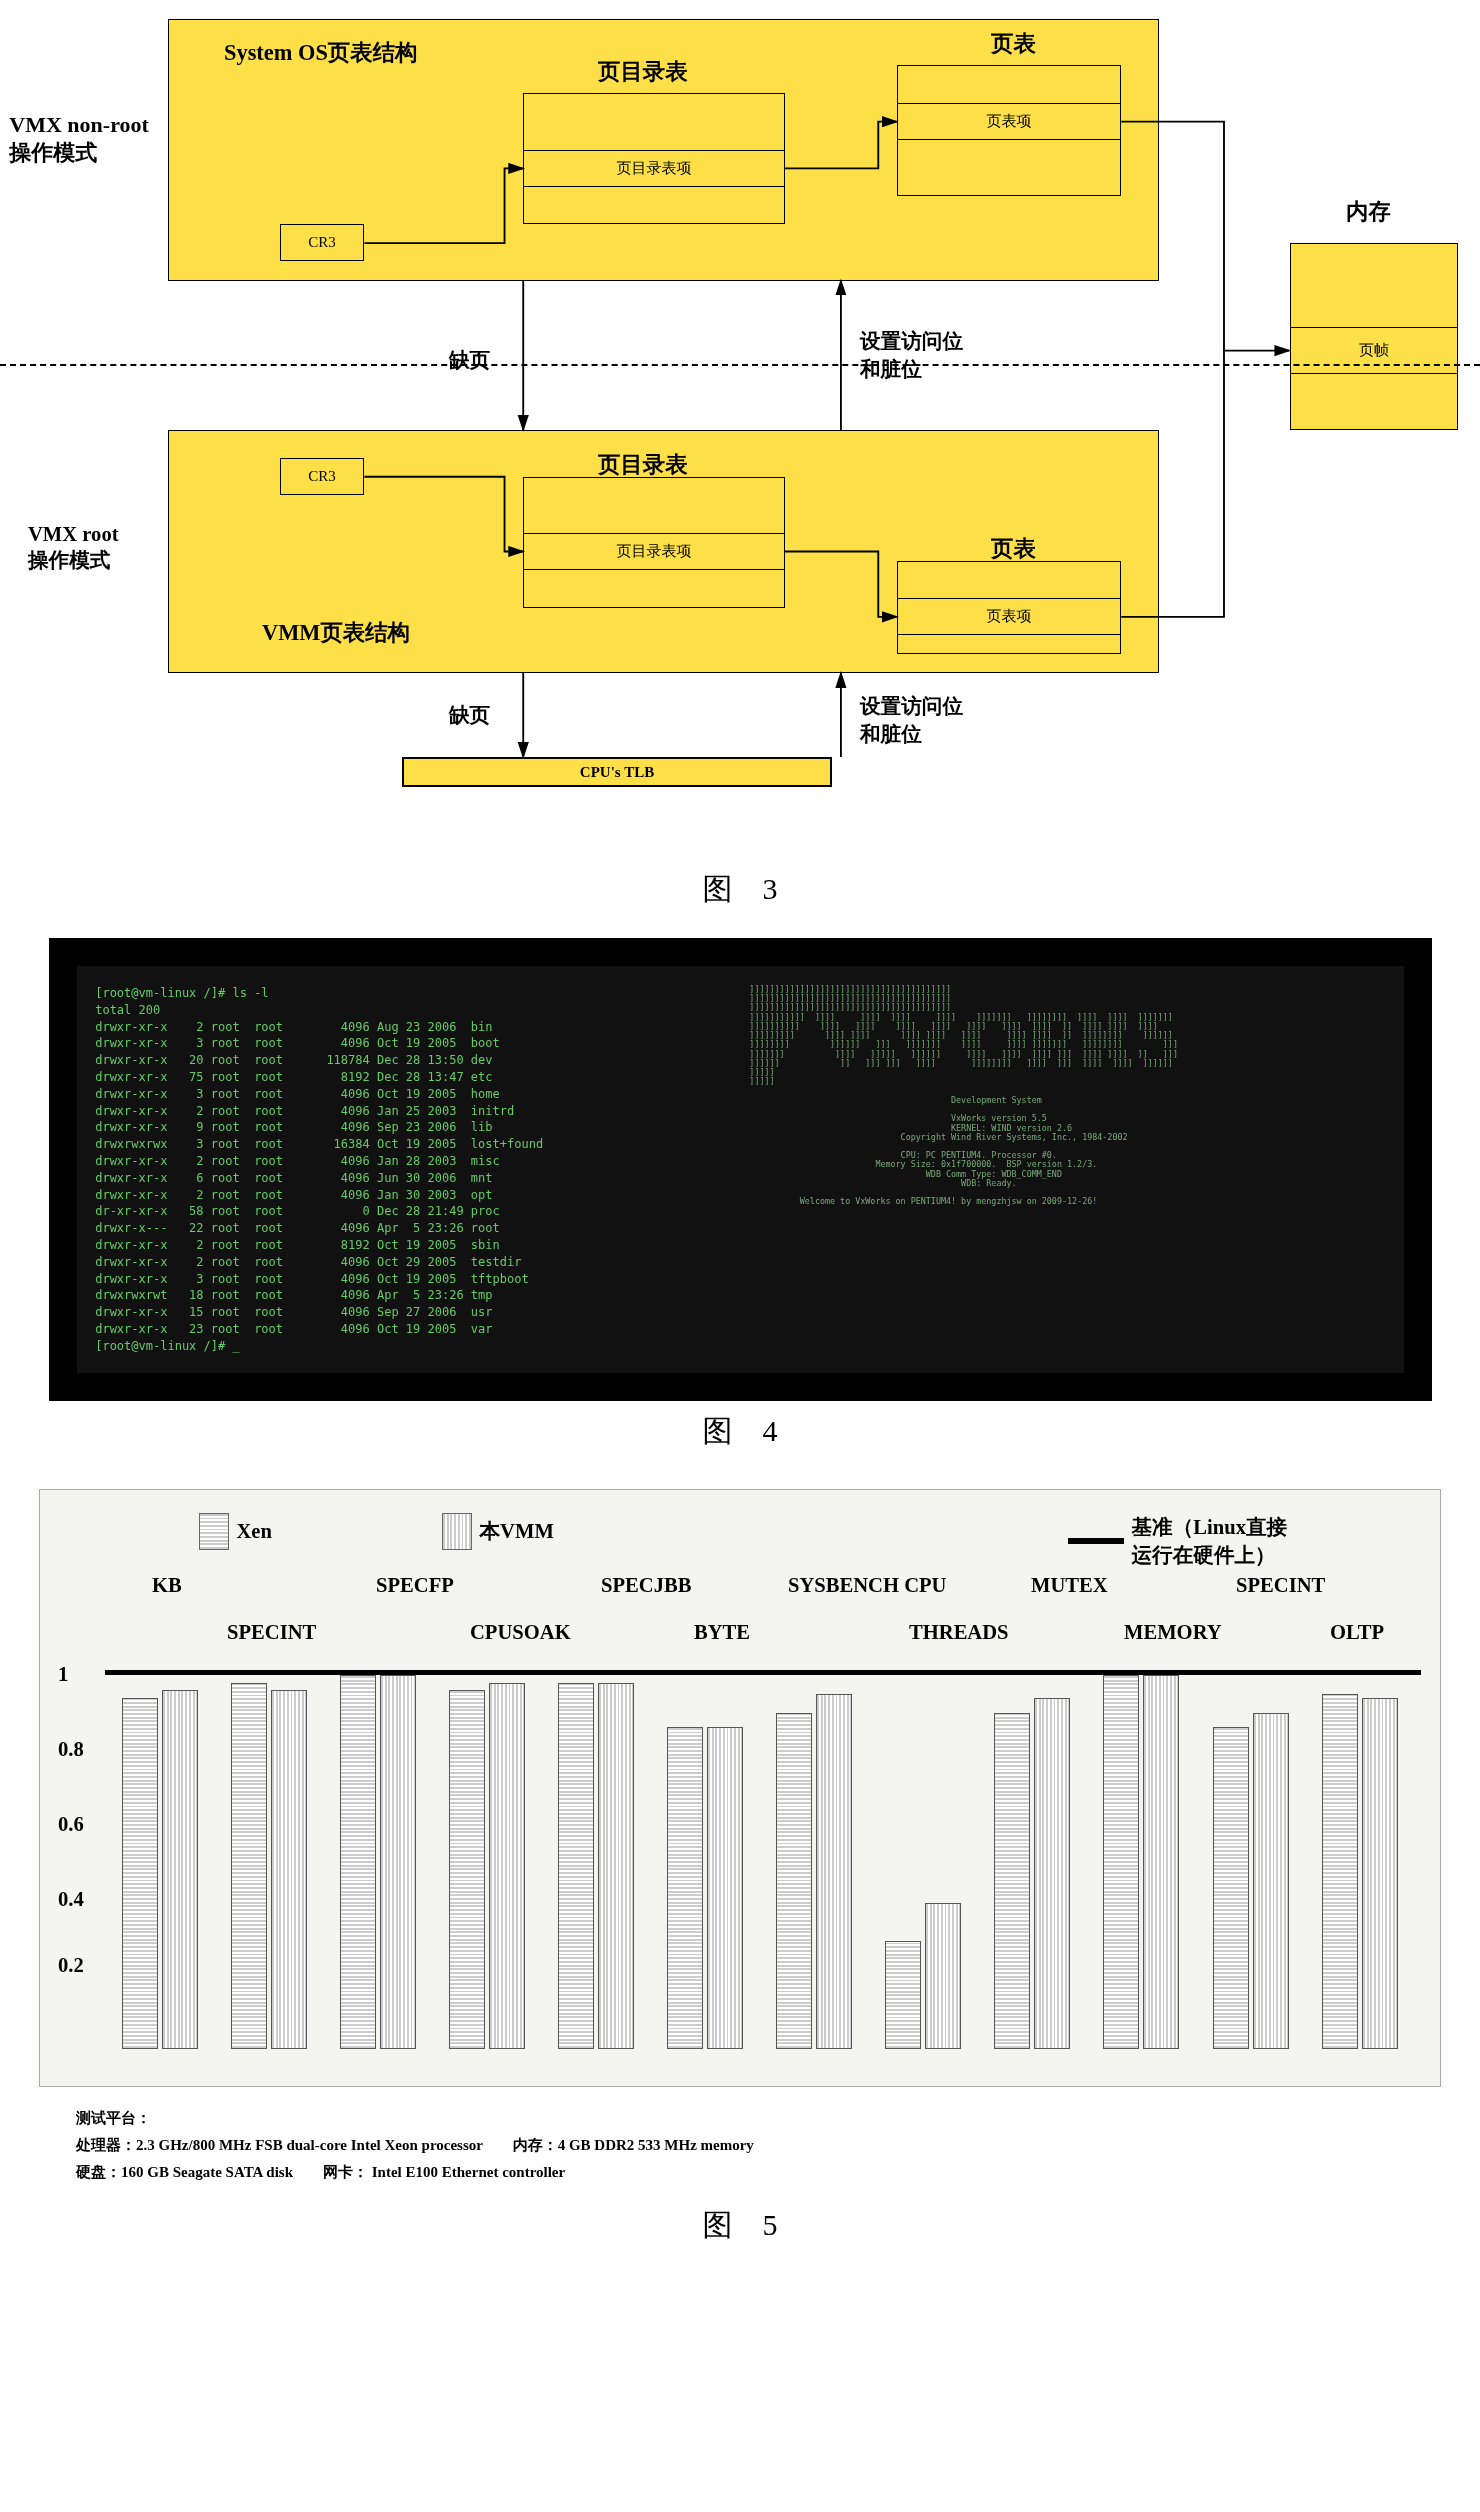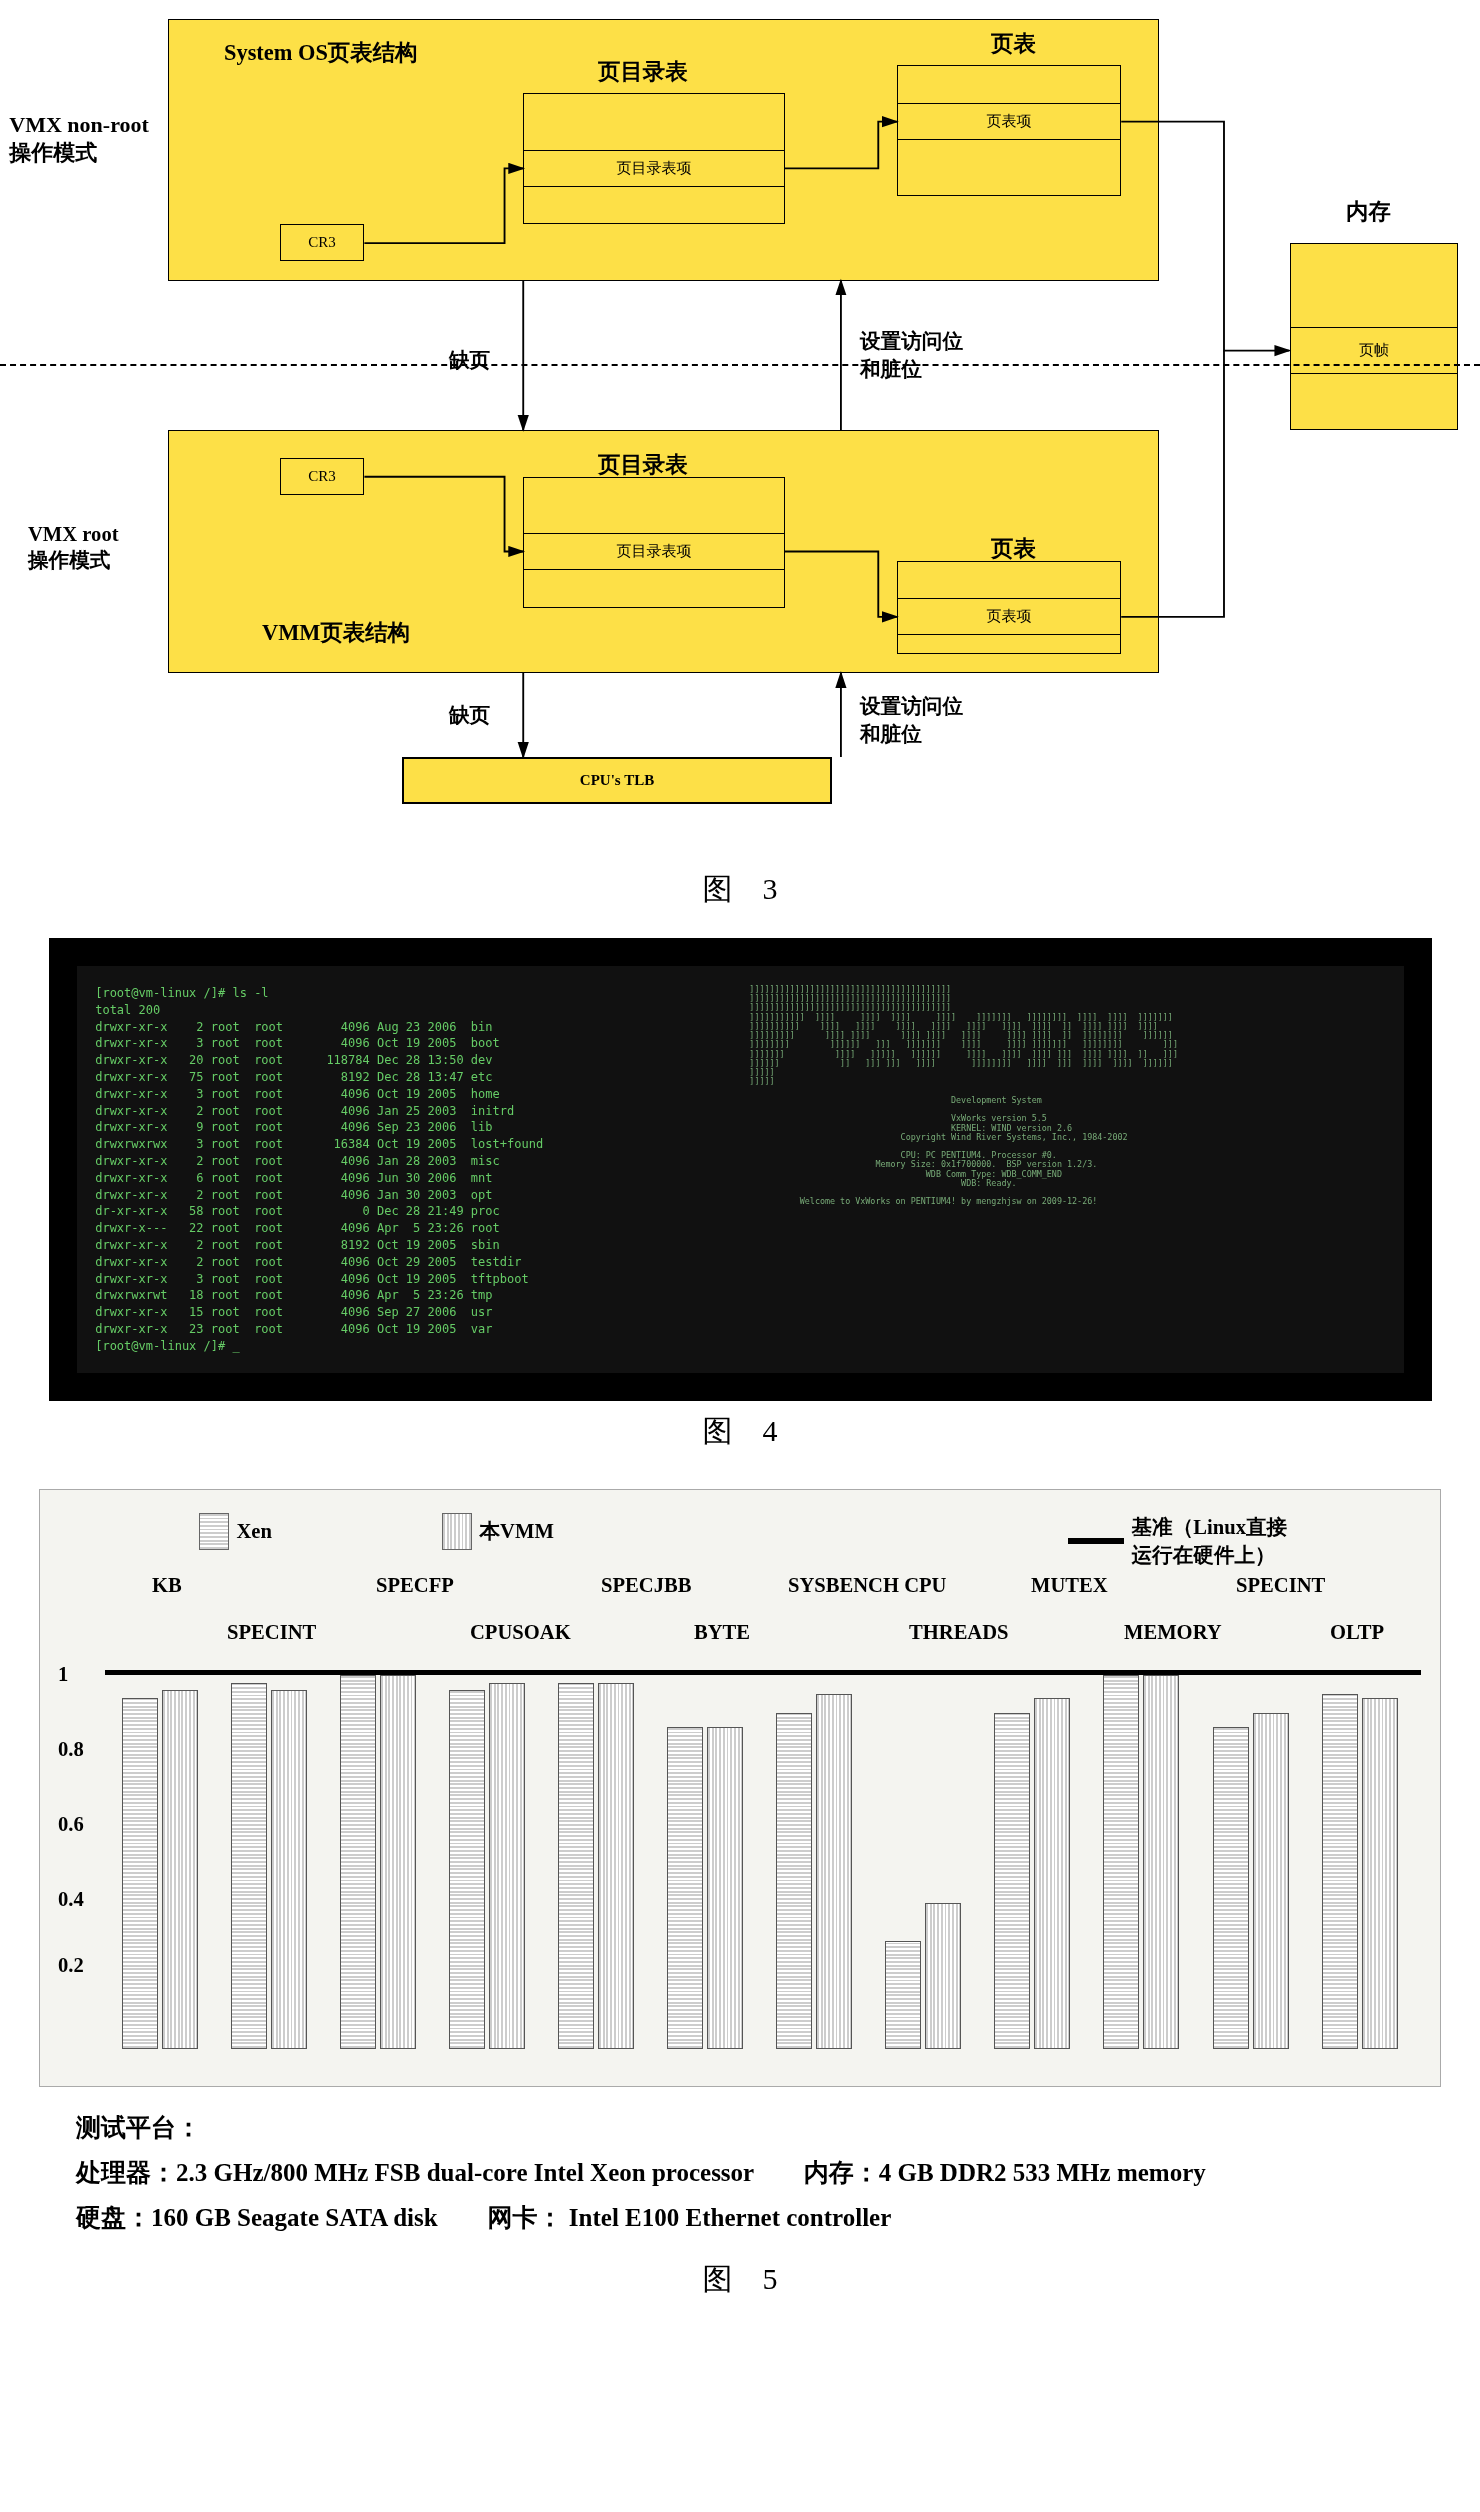--- a/index.html
+++ b/index.html
@@ -28,21 +28,21 @@
   .swatch-vmm { background: repeating-linear-gradient(90deg, #ccc 0 1.9px, #fff 1.9px 3.7px); }
   .swatch-base { width: 56px; height: 5.6px; background: #000; border: none; }
   .cat-label { position: absolute; font-weight: bold; font-size: 20.6px; }
   .plot { position: absolute; left: 65px; right: 18.7px; top: 168px; bottom: 37px; }
   .baseline { position: absolute; left: 0; right: 0; height: 4.7px; background: #000; }
   .y-tick { position: absolute; left: -47px; font-size: 20.6px; font-weight: bold; }
   .bar-group { position: absolute; bottom: 0; display: flex; gap: 3.7px; align-items: flex-end; }
   .bar { width: 36px; border: 0.9px solid #555; }
   .bar-xen { background: repeating-linear-gradient(0deg, #ccc 0 1.9px, #fff 1.9px 3.7px); }
   .bar-vmm { background: repeating-linear-gradient(90deg, #ccc 0 1.9px, #fff 1.9px 3.7px); }
-  .platform { margin: 18.7px 37px; font-size: 25px; font-weight: bold; line-height: 1.8; }
+  .platform { margin: 18.7px 37px; font-size: 15px; font-weight: bold; line-height: 1.8; }
 </style>
 </head>
 <body>
 
 <div class="fig3">
 
   <div class="box" style="left:168px; top:18.7px; width:991px; height:262px;"></div>
   <div class="label" style="left:224px; top:37px;">System OS页表结构</div>
   <div class="label" style="left:9.3px; top:112px; white-space:pre; font-size:22px;">VMX non-root
 操作模式</div>
@@ -93,21 +93,21 @@
   <div class="label" style="left:991px; top:533px;">页表</div>
   <div class="box" style="left:897px; top:561px; width:224px; height:93px;"></div>
   <div class="box" style="left:897px; top:598px; width:224px; height:37px; display:flex; align-items:center; justify-content:center;">
       <span>页表项</span>
     </div>
 
   <div class="label" style="left:449px; top:701px; font-size:20.6px;">缺页</div>
   <div class="label" style="left:860px; top:692px; font-size:20.6px; white-space:pre;">设置访问位
 和脏位</div>
 
-  <div class="box" style="left:402px; top:757px; width:430px; height:47px; border-width:2.8px; display:flex; align-items:center; justify-content:center;">
+  <div class="box" style="left:402px; top:757px; width:430px; height:30px; border-width:2.8px; display:flex; align-items:center; justify-content:center;">
       <span style="font-weight:bold;">CPU's TLB</span>
     </div>
 
   <svg width="1480" height="860" viewBox="0 0 1584 920">
     <defs>
         <marker id="ah" markerWidth="10" markerHeight="10" refX="8" refY="3" orient="auto">
           <path d="M0,0 L0,6 L9,3 z" fill="#000"></path>
         </marker>
       </defs>
 

